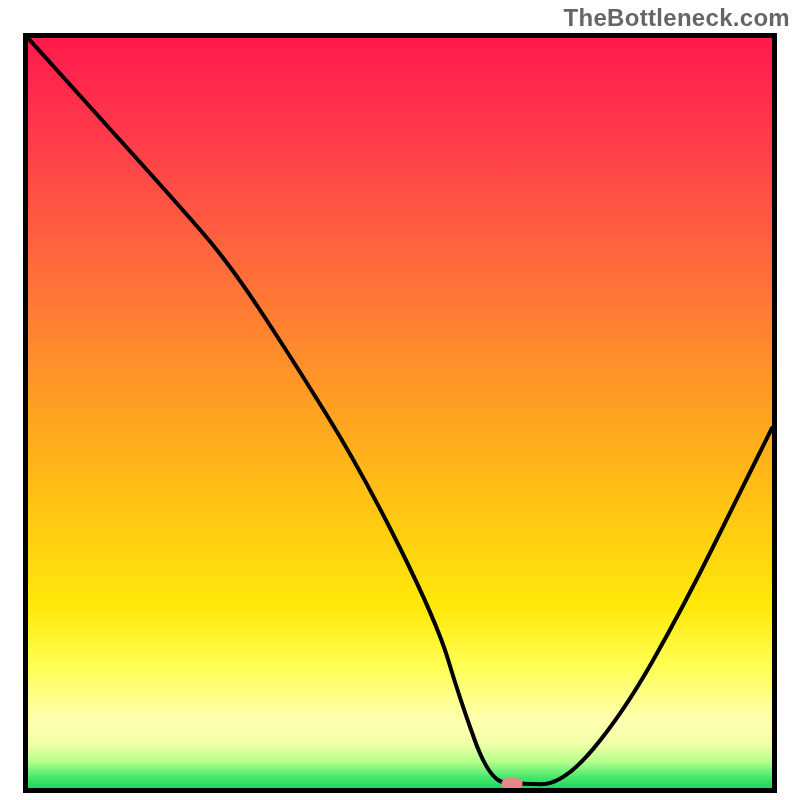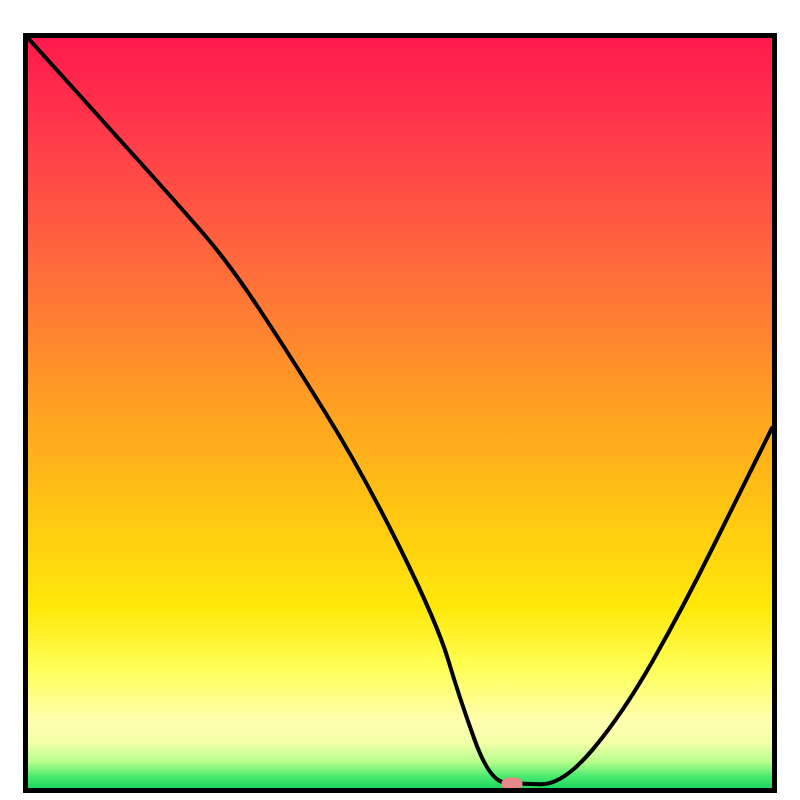--- a/index.html
+++ b/index.html
@@ -67,20 +67,21 @@
     border-radius: 7px;
     background: #e6888a;
     transform: translate(-50%, -50%);
   }
 </style>
 </head>
 <body>
 
 <div class="container">
 
+  <div class="attribution">TheBottleneck.com</div>
 
   <div class="plot-frame">
     <div class="gradient-bg"></div>
 
     <svg class="curve" viewBox="0 0 744 750" preserveAspectRatio="none">
       <path id="curve-path" fill="none" stroke="#000000" stroke-width="4" stroke-linejoin="round" stroke-linecap="round" d="M 0 0 Q 0 0 37.2 41.25 Q 74.4 82.5 111.60000000000001 123.75 Q 148.8 165 174.84000000000003 195 Q 200.88000000000002 225 230.64 270 Q 260.4 315.00000000000006 297.6 375 Q 334.8 435 372 510 Q 409.20000000000005 585 420.36 622.5 Q 431.52 660 446.4 701.25 Q 461.28 742.5 476.15999999999997 744.375 Q 491.04 746.25 513.36 746.25 Q 535.68 746.25 565.44 710.625 Q 595.2 675 624.96 622.5 Q 654.72 570 684.48 510 Q 714.24 450 729.12 420 T 744 390"></path>
     </svg>
 
     <div class="marker" id="marker" style="left: 483.6px; top: 746.25px; background: rgb(230, 136, 138);"></div>
   </div>

